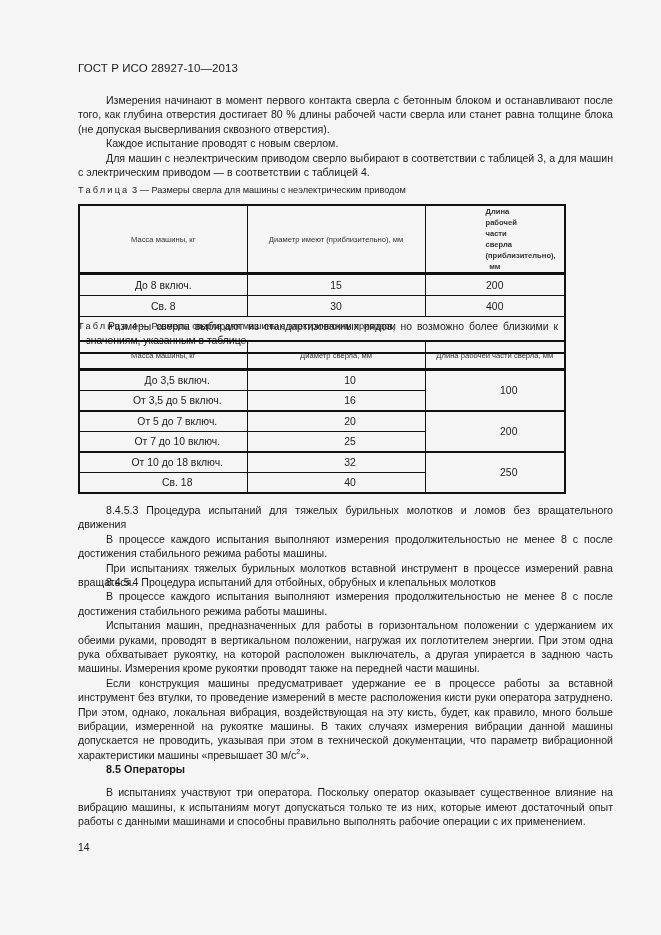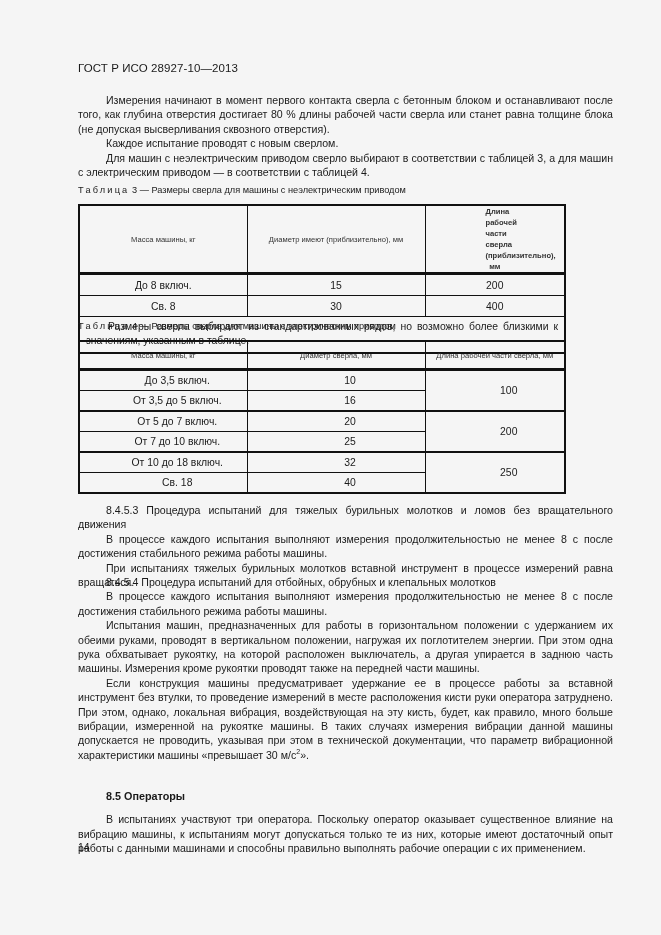--- a/index.html
+++ b/index.html
@@ -148,20 +148,20 @@
     <p class="para indent">При испытаниях тяжелых бурильных молотков вставной инструмент в процессе измерений равна вращаться.</p>
   </div>
 
   <div class="block" style="top:575px;">
     <p class="para indent">8.4.5.4 Процедура испытаний для отбойных, обрубных и клепальных молотков</p>
     <p class="para indent">В процессе каждого испытания выполняют измерения продолжительностью не менее 8 с после достижения стабильного режима работы машины.</p>
     <p class="para indent">Испытания машин, предназначенных для работы в горизонтальном положении с удержанием их обеими руками, проводят в вертикальном положении, нагружая их поглотителем энергии. При этом одна рука обхватывает рукоятку, на которой расположен выключатель, а другая упирается в заднюю часть машины. Измерения кроме рукоятки проводят также на передней части машины.</p>
     <p class="para indent"><span>Если конструкция машины предусматривает удержание ее в процессе работы за вставной инструмент без втулки, то проведение измерений в месте расположения кисти руки оператора затруднено. При этом, однако, локальная вибрация, воздействующая на эту кисть, будет, как правило, много больше вибрации, измеренной на рукоятке машины. В таких случаях измерения вибрации данной машины допускается не проводить, указывая при этом в технической документации, что параметр вибрационной характеристики машины «превышает 30 м/с</span><sup>2</sup><span>».</span></p>
   </div>
 
-  <div class="block" style="top:789px;">
+  <div class="block" style="top:762px;">
     <p class="para indent section-title">8.5 Операторы</p>
     <p class="para indent" style="margin-top:9px;">В испытаниях участвуют три оператора. Поскольку оператор оказывает существенное влияние на вибрацию машины, к испытаниям могут допускаться только те из них, которые имеют достаточный опыт работы с данными машинами и способны правильно выполнять рабочие операции с их применением.</p>
   </div>
 
   <div class="block page-num" style="top:842px;">14</div>
 
 </div>
 
 </body></html>

